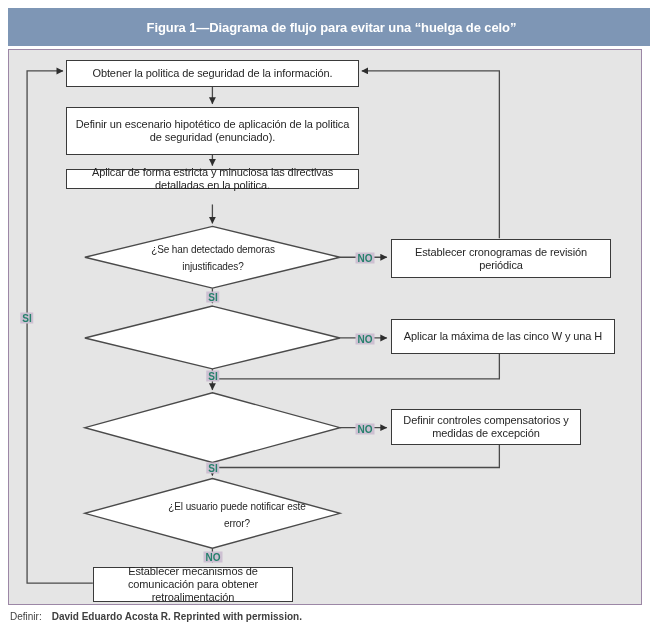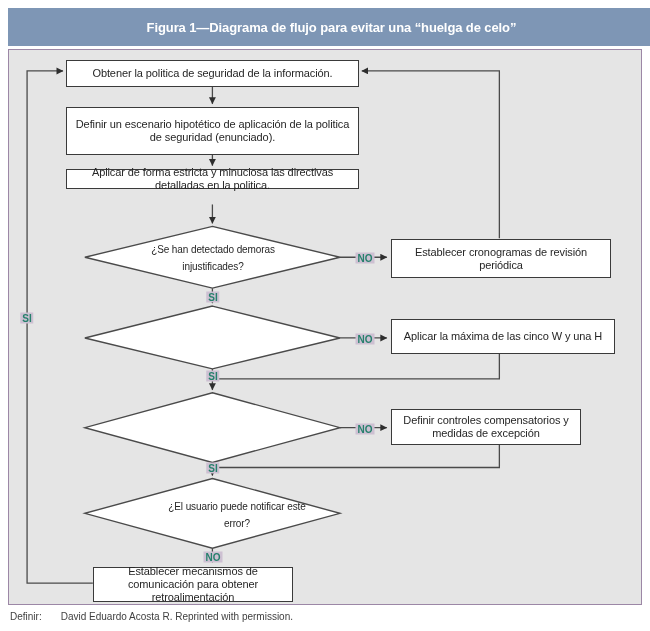--- a/index.html
+++ b/index.html
@@ -29,21 +29,21 @@
     font-size:10px; line-height:17px; color:#262626; letter-spacing:-0.1px;
   }
   .chip {
     position:absolute; transform:translate(-50%,-50%);
     font-size:10px; font-weight:bold; color:#26806c;
     background:#cdc0d2; padding:0 2px; line-height:11px;
   }
   .source {
     position:absolute; left:10px; top:611px; font-size:10px; color:#3f3f3f;
   }
-  .source .src-text { margin-left:19px; }
+  .source .src-text { margin-left:10px;font-weight:bold; }
 </style>
 </head>
 <body>
 
 <div class="figure">
 
   <div class="header">
     <div>Figura 1—Diagrama de flujo para evitar una “huelga de celo”</div>
   </div>
 

